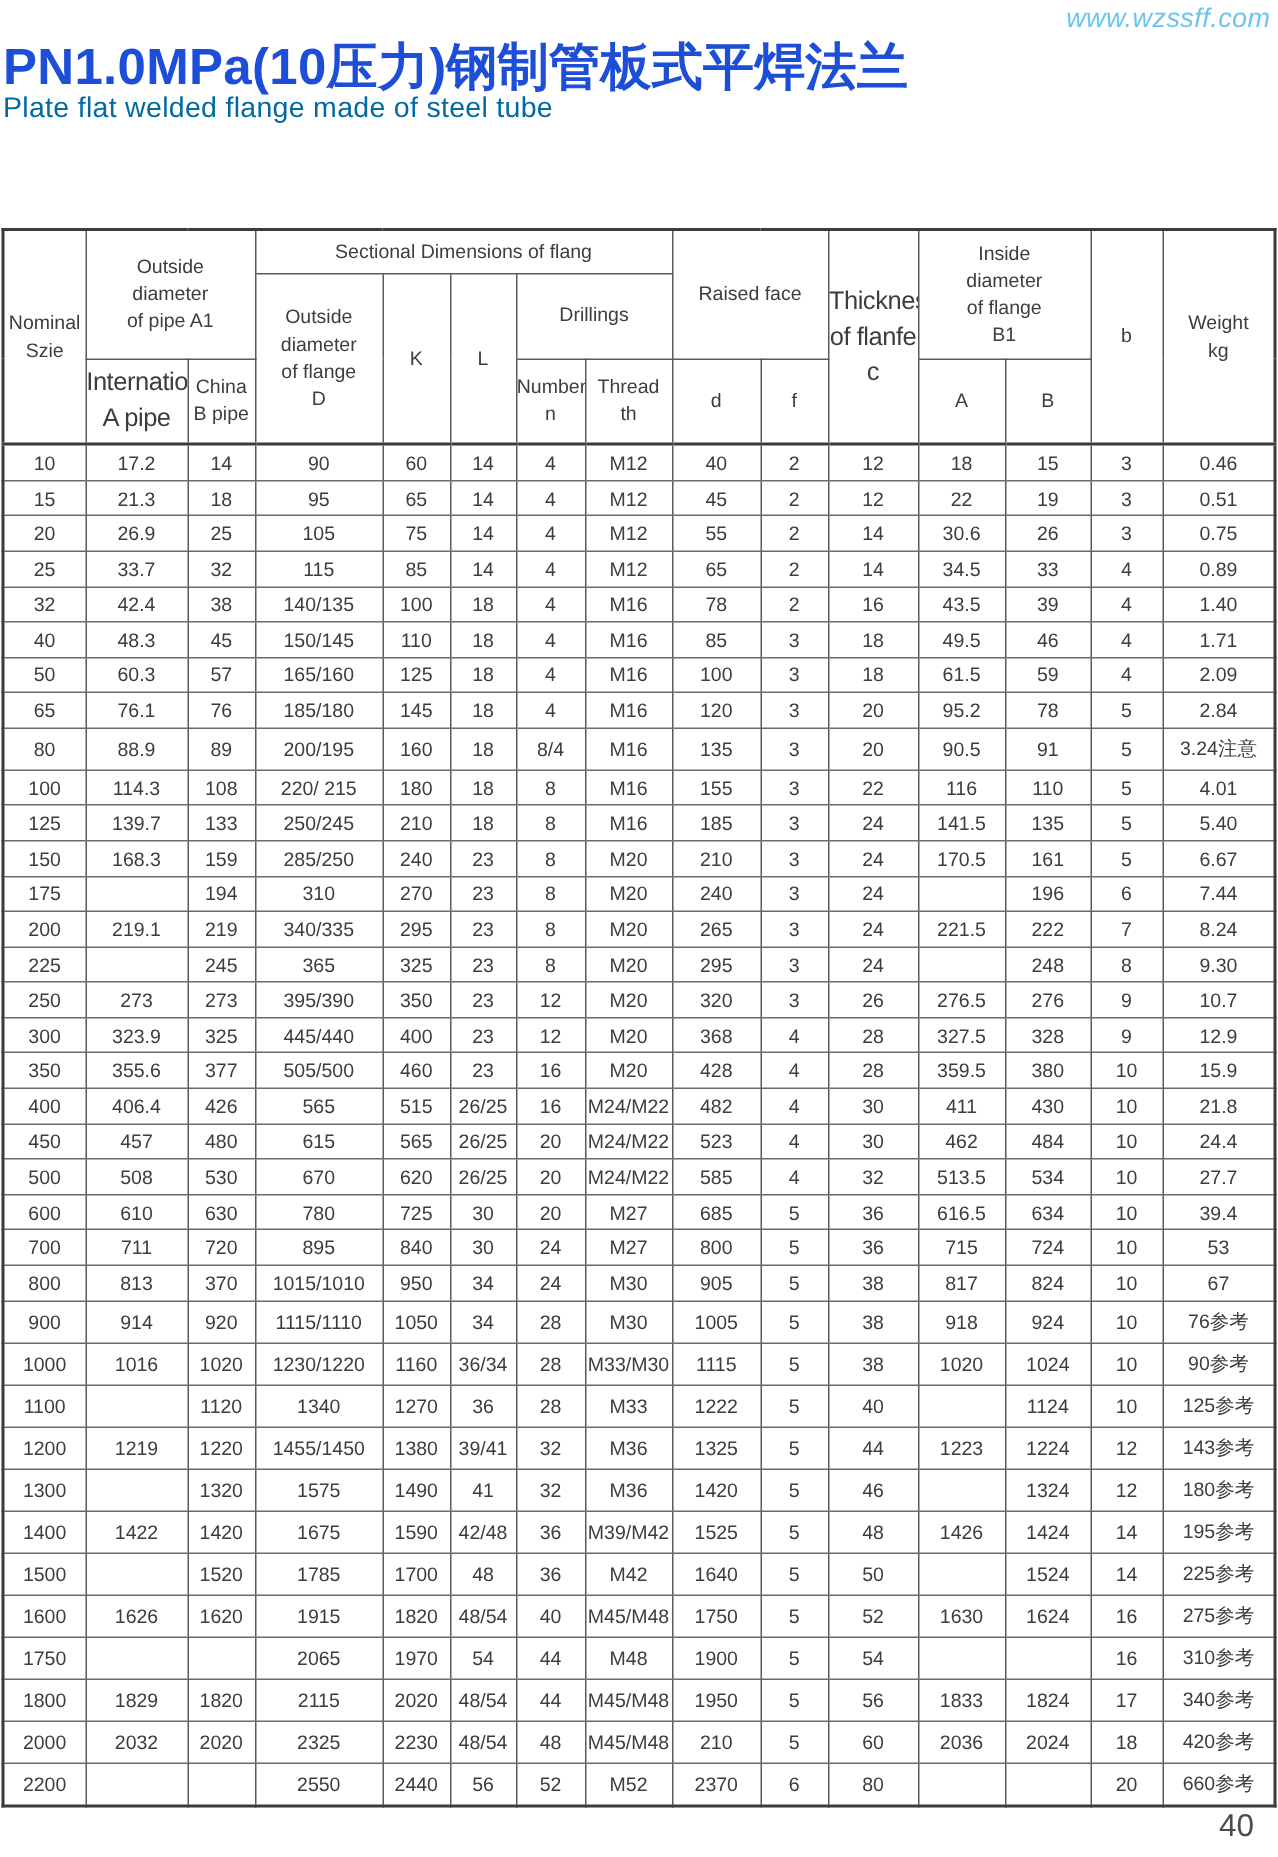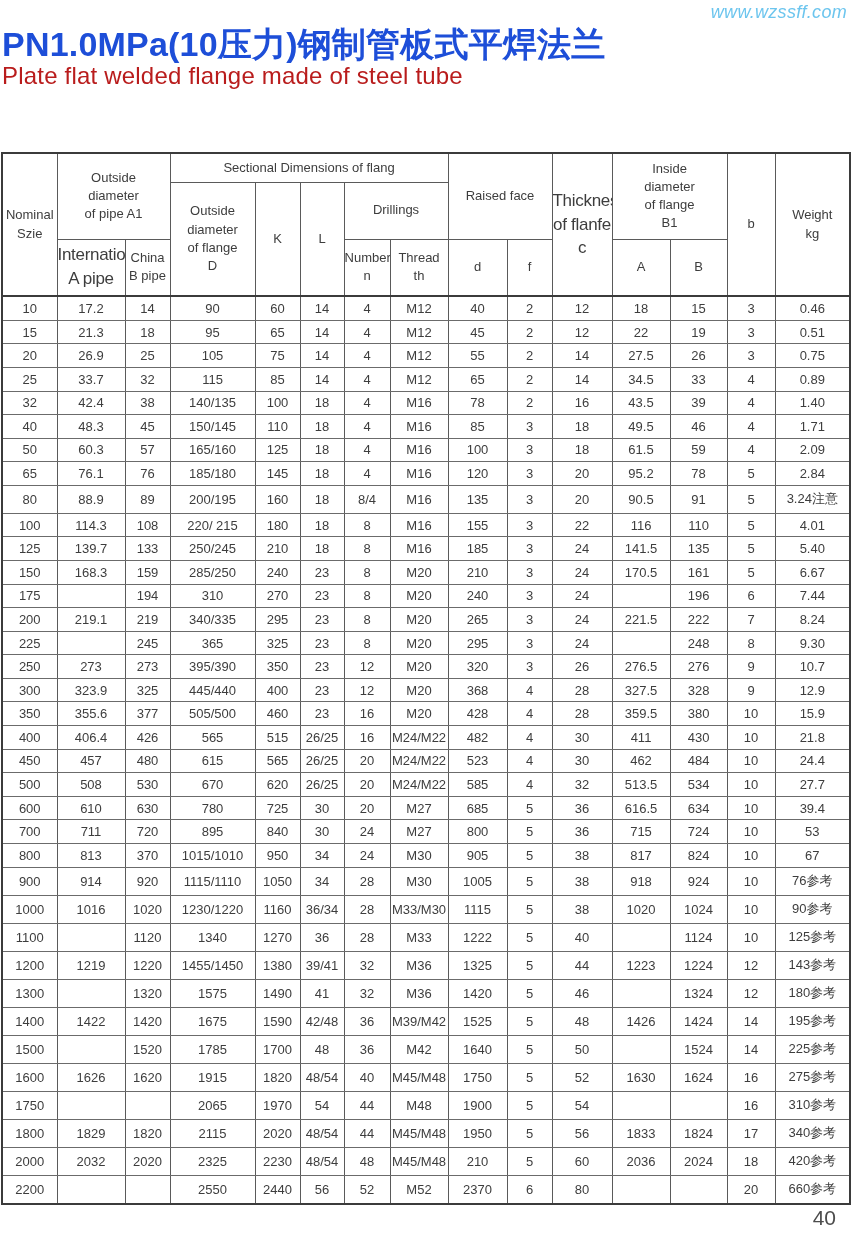--- a/index.html
+++ b/index.html
@@ -13,21 +13,21 @@
     position:absolute; top:2px; right:5px;
     font-size:18px; font-style:italic; color:#6cc5ee; letter-spacing:0.3px;
   }
   .title {
     position:absolute; top:22px; left:2px; margin:0;
     font-size:34px; font-weight:600; color:#1d4ed8; letter-spacing:0.2px;
     white-space:nowrap;
   }
   .subtitle {
     position:absolute; top:62px; left:2px;
-    font-size:24px; color:#b91c1c; letter-spacing:0.2px;
+    font-size:19px; color:#0369a1; letter-spacing:0.2px;
   }
   table.spec-table {
     position:absolute; left:1px; top:152px;
     width:850px; height:1053px;
     border-collapse:collapse; table-layout:fixed;
     border:2px solid #3b3b3b;
   }
   th, td {
     border:1px solid #5a5a5a;
     padding:0;
@@ -159,21 +159,21 @@
           <td>26.9</td>
           <td>25</td>
           <td>105</td>
           <td>75</td>
           <td>14</td>
           <td>4</td>
           <td>M12</td>
           <td>55</td>
           <td>2</td>
           <td>14</td>
-          <td>27.5</td>
+          <td>30.6</td>
           <td>26</td>
           <td>3</td>
           <td>0.75</td>
         </tr>
         <tr>
           <td>25</td>
           <td>33.7</td>
           <td>32</td>
           <td>115</td>
           <td>85</td>

